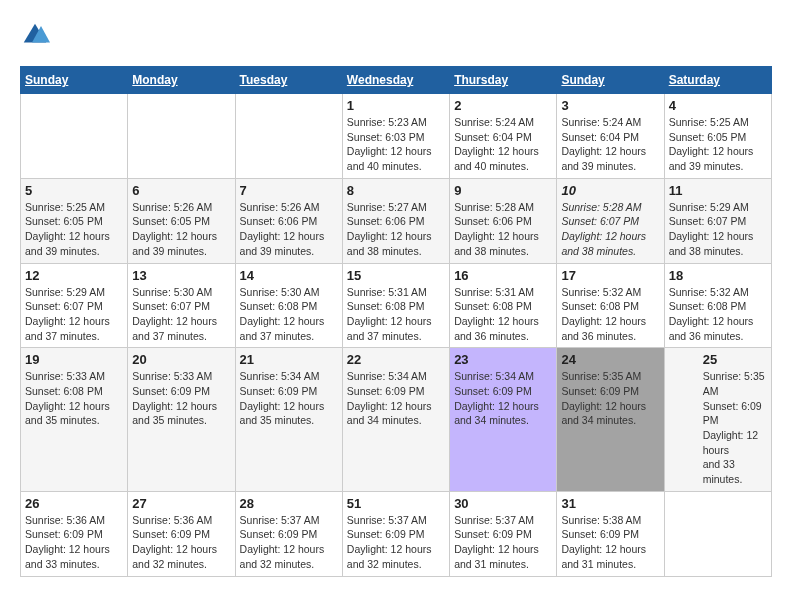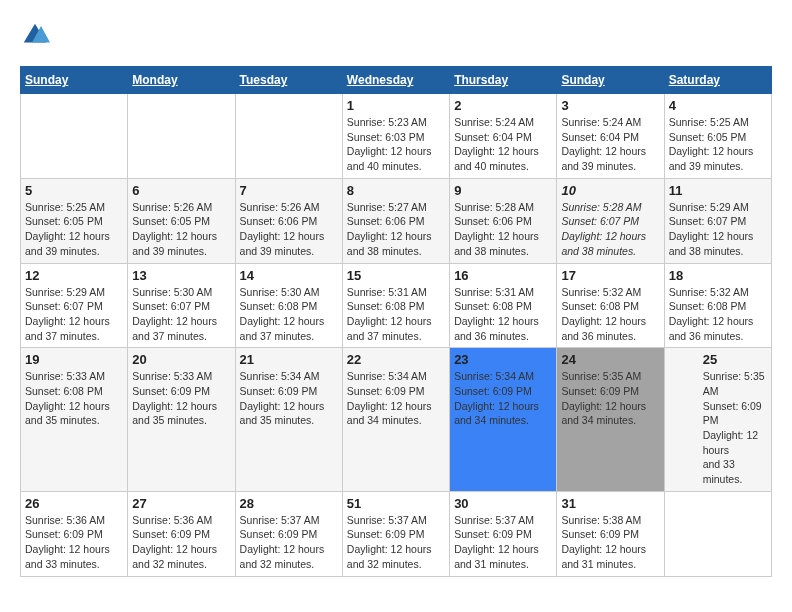--- a/index.html
+++ b/index.html
@@ -211,21 +211,21 @@
           <div class="day-info">Sunrise: 5:33 AM<br>Sunset: 6:09 PM<br>Daylight: 12 hours<br>and 35 minutes.</div>
         </td>
         <td style="background: rgb(245, 245, 245);">
           <span class="day-num">21</span>
           <div class="day-info">Sunrise: 5:34 AM<br>Sunset: 6:09 PM<br>Daylight: 12 hours<br>and 35 minutes.</div>
         </td>
         <td style="background: rgb(245, 245, 245);">
           <span class="day-num">22</span>
           <div class="day-info">Sunrise: 5:34 AM<br>Sunset: 6:09 PM<br>Daylight: 12 hours<br>and 34 minutes.</div>
         </td>
-        <td style="background: #3b82f6;">
+        <td style="background: #c4b5fd;">
           <span class="day-num">23</span>
           <div class="day-info">Sunrise: 5:34 AM<br>Sunset: 6:09 PM<br>Daylight: 12 hours<br>and 34 minutes.</div>
         </td>
         <td style="background: #a3a3a3;">
           <span class="day-num">24</span>
           <div class="day-info">Sunrise: 5:35 AM<br>Sunset: 6:09 PM<br>Daylight: 12 hours<br>and 34 minutes.</div>
         </td>
         <td style="background: rgb(245, 245, 245); padding-left: 38px;">
           <span class="day-num">25</span>
           <div class="day-info">Sunrise: 5:35 AM<br>Sunset: 6:09 PM<br>Daylight: 12 hours<br>and 33 minutes.</div>

